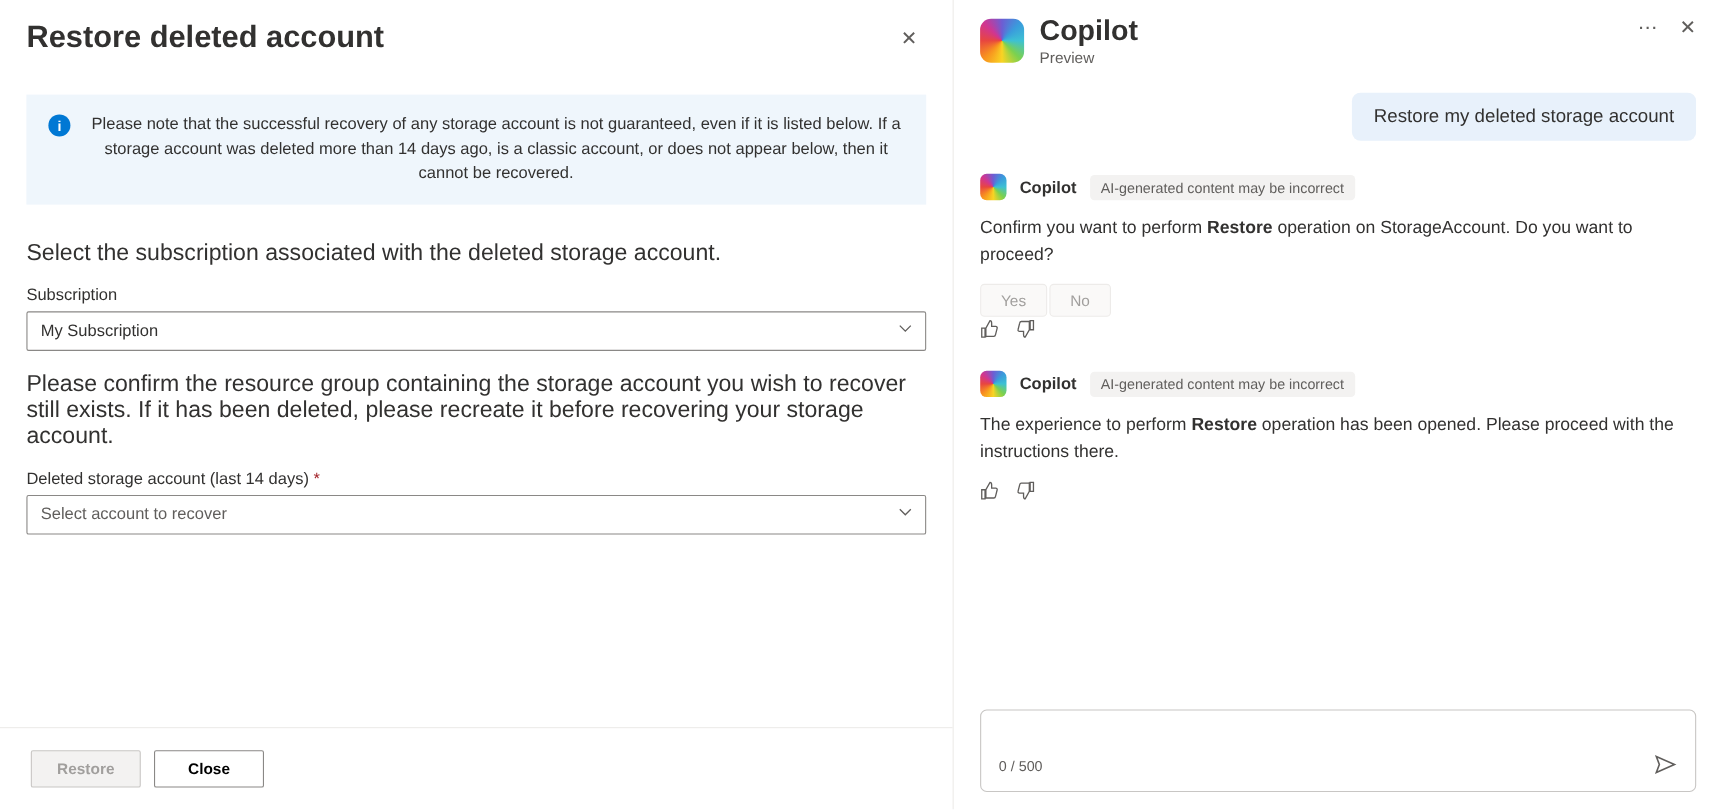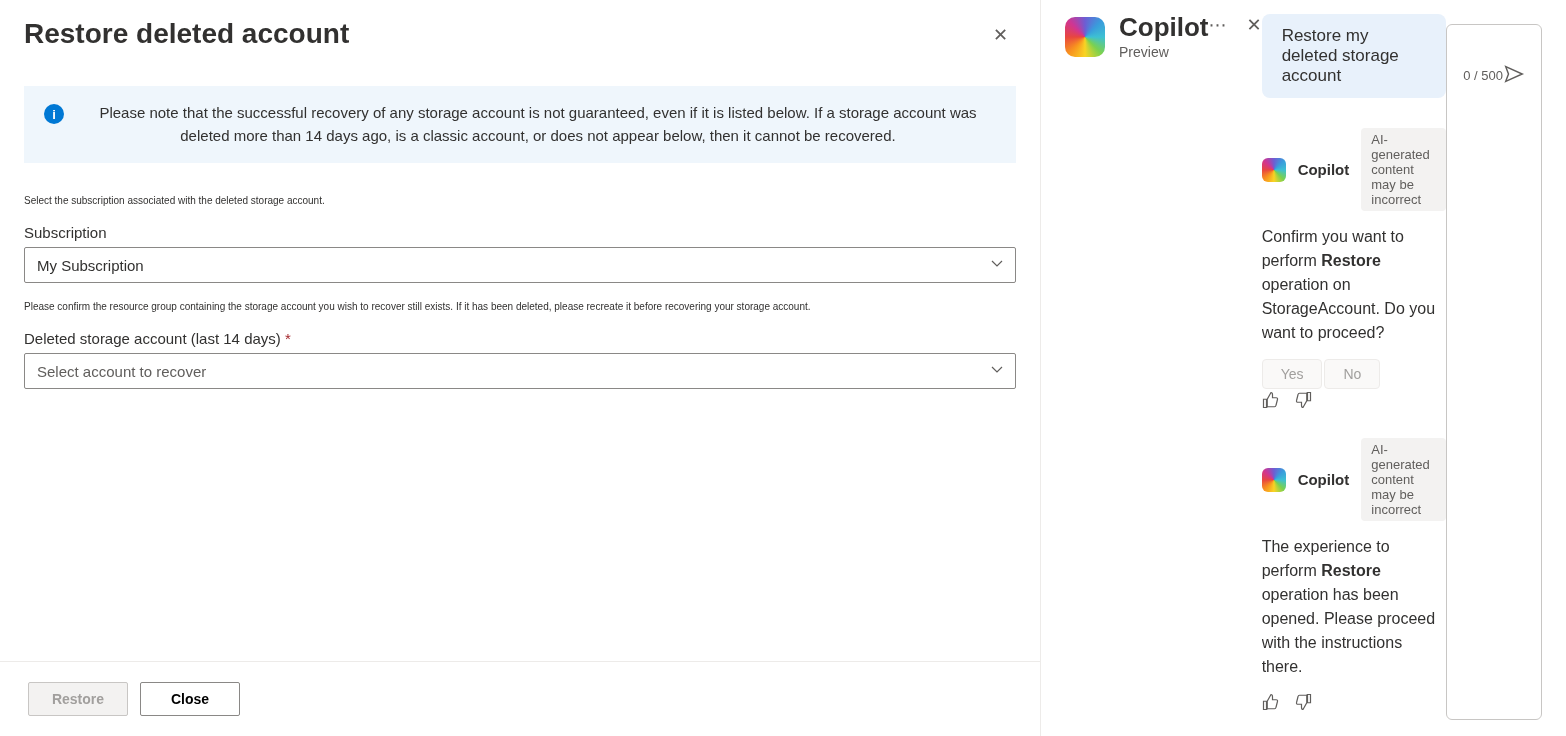--- a/index.html
+++ b/index.html
@@ -8,21 +8,21 @@
     font-family: "Segoe UI", -apple-system, sans-serif;
     font-size: 14px;
     color: #323130;
     background: #fff;
     display: flex;
     height: 736px;
     width: 1566px;
     overflow: hidden;
   }
   .left-pane {
-    width: 1041px;
+    width: 867px;
     border-right: 1px solid #edebe9;
     display: flex;
     flex-direction: column;
     position: relative;
   }
   .left-content {
     padding: 10px 24px 0 24px;
     flex: 1;
     overflow-y: auto;
   }
@@ -60,21 +60,21 @@
     font-size: 13px;
     margin-top: 2px;
   }
   .info-text {
     font-size: 15px;
     line-height: 1.5;
     color: #323130;
     text-align: center;
   }
   .section-label {
-    font-size: 10px;
+    font-size: 21px;
     margin-bottom: 18px;
   }
   .field-label {
     font-size: 15px;
     margin-bottom: 6px;
     margin-top: 18px;
   }
   .required-star { color: #a4262c; }
   .select-box {
     width: 100%;
@@ -115,21 +115,21 @@
     background: #f3f2f1;
     color: #a19f9d;
     border: 1px solid #c8c6c4;
     cursor: default;
   }
   
   .right-pane {
     flex: 1;
     padding: 14px 24px 16px 24px;
     display: flex;
-    flex-direction: row;
+    flex-direction: column;
     justify-content: flex-end;
   }
   .cp-header {
     display: flex;
     align-items: flex-start;
     justify-content: space-between;
     margin-bottom: 24px;
   }
   .cp-header-left {
     display: flex;

